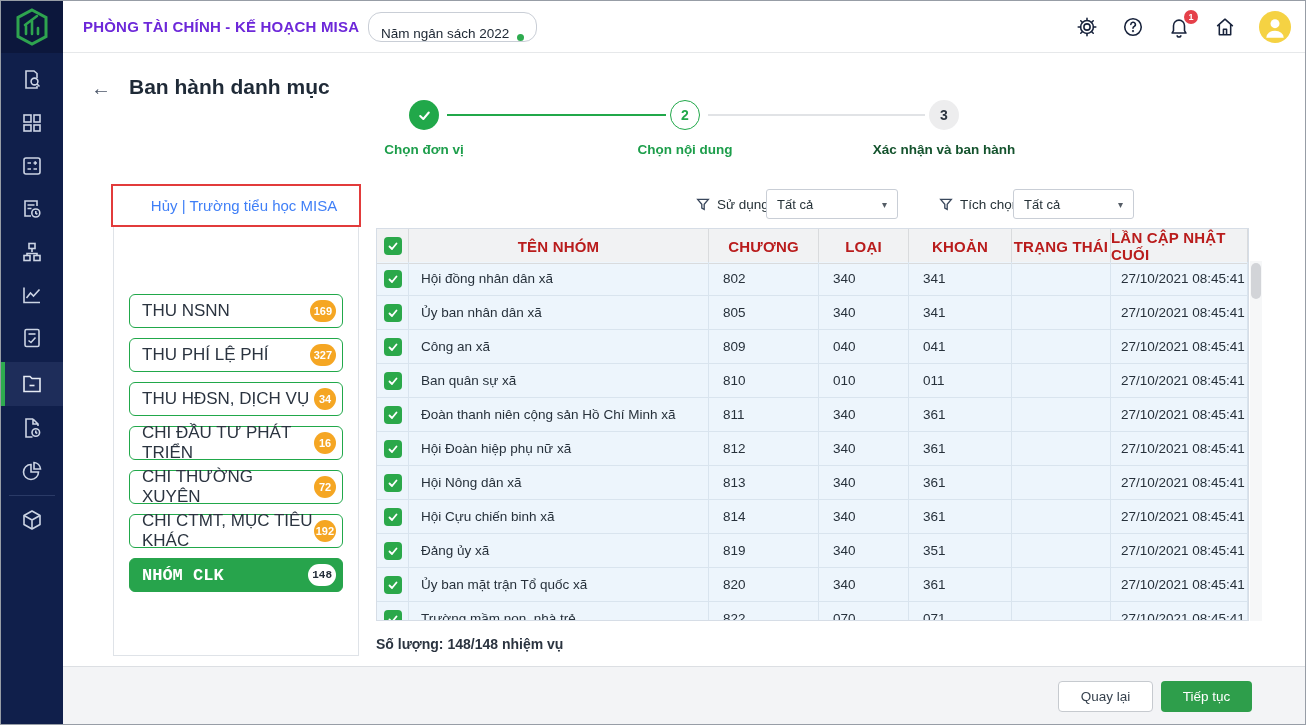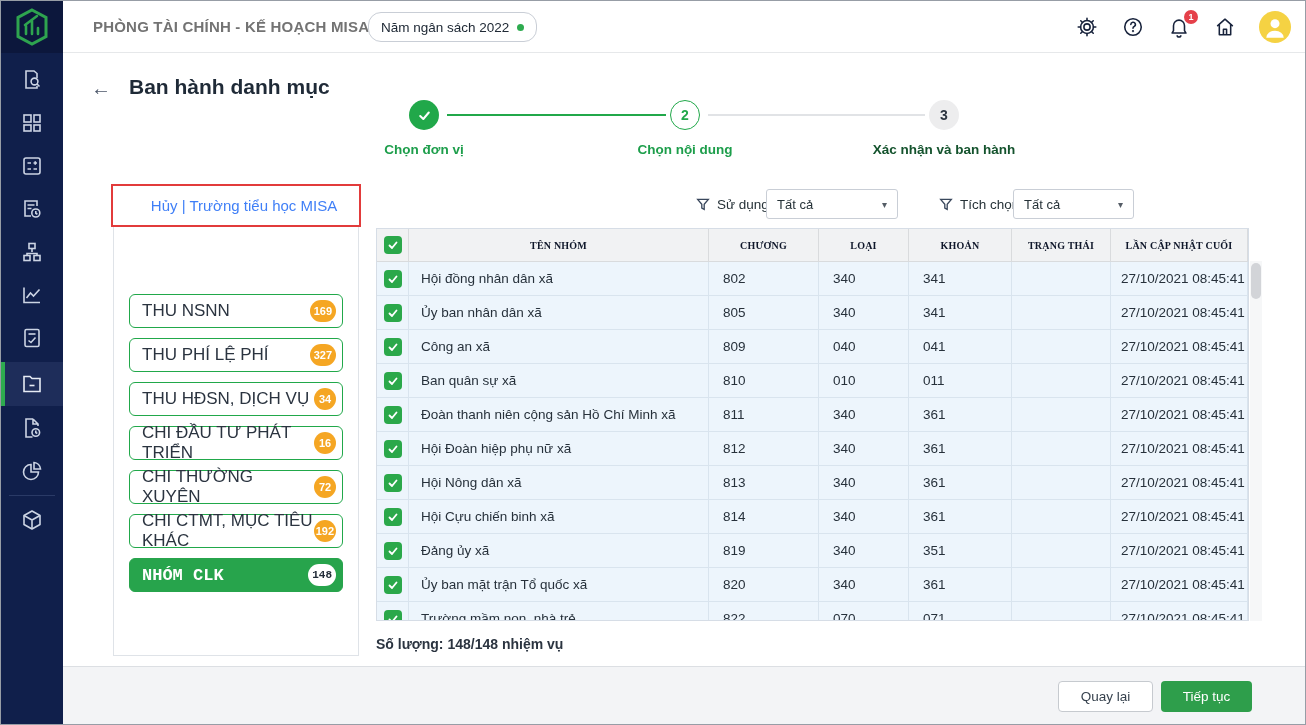--- a/index.html
+++ b/index.html
@@ -10,22 +10,22 @@
   
   .sidebar { position:absolute; left:0; top:0; width:62px; height:723px; background:#101f4b; z-index:5; }
   .logo-box { position:absolute; left:0; top:0; width:62px; height:52px; background:#0c173c; display:flex; align-items:center; justify-content:center; }
   .nav-item { position:absolute; left:0; width:62px; height:43px; display:flex; align-items:center; justify-content:center; cursor:pointer; }
   .nav-item.active { height:44px; background:#1e2d5a; }
   .nav-item.active::before { content:""; position:absolute; left:0; top:0; width:4px; height:100%; background:#2eab4f; }
   .nav-divider { position:absolute; left:8px; width:46px; height:1px; background:#2a3a66; }
 
   
   .topbar { position:absolute; left:62px; top:0; width:1242px; height:52px; background:#fff; border-bottom:1px solid #e6e8ea; z-index:4; }
-  .tb-title { position:absolute; left:30px; top:17px; font-size:15px; font-weight:bold; color:#737373; letter-spacing:.2px; }
-  .year-btn { position:absolute; left:305px; top:11px; height:30px; padding:0 12px; border:1px solid #c9ced6; border-radius:13px; background:#fff; display:flex; align-items:center; gap:8px; font-size:13.5px; color:#202a36; cursor:pointer; }
+  .tb-title { position:absolute; left:20px; top:17px; font-size:15px; font-weight:bold; color:#6d28d9; letter-spacing:.2px; }
+  .year-btn { position:absolute; left:305px; top:11px; height:30px; padding:0 12px; border:1px solid #c9ced6; border-radius:13px; background:#fff; display:flex; align-items:flex-end; gap:8px; font-size:13.5px; color:#202a36; cursor:pointer; }
   .year-dot { width:7px; height:7px; border-radius:50%; background:#2eab4f; }
   .tb-icons { position:absolute; right:14px; top:0; height:52px; display:flex; align-items:center; gap:22px; }
   .tb-icon { position:relative; width:24px; height:24px; display:flex; align-items:center; justify-content:center; cursor:pointer; }
   .bell-badge { position:absolute; top:-5px; right:-7px; min-width:14px; height:14px; border-radius:7px; background:#e5404a; color:#fff; font-size:9px; font-weight:bold; display:flex; align-items:center; justify-content:center; padding:0 3px; }
   .avatar { width:32px; height:32px; border-radius:50%; background:#f5d243; display:flex; align-items:center; justify-content:center; cursor:pointer; }
 
   
   .main { position:absolute; left:62px; top:52px; width:1242px; height:671px; background:#fff; }
   .back-arrow { position:absolute; left:28px; top:24px; font-size:20px; color:#4a5568; cursor:pointer; }
   .page-title { position:absolute; left:66px; top:22px; font-size:21px; font-weight:600; color:#1f2a37; }
@@ -61,21 +61,21 @@
   .search-glass { position:absolute; left:9px; top:7px; }
   .flt-icon { position:absolute; top:7px; }
   .flt-label { position:absolute; top:8px; font-size:13.5px; color:#263238; }
   .dropdown { position:absolute; top:0; height:30px; border:1px solid #c9ced6; border-radius:3px; background:#fff; display:flex; align-items:center; justify-content:space-between; padding:0 10px; font-size:13px; color:#263238; cursor:pointer; }
   .dd-caret { font-size:10px; color:#555d66; }
 
   
   .table-wrap { position:absolute; left:0; top:39px; width:873px; height:393px; border:1px solid #d6dde6; overflow:hidden; background:#fff; }
   .trow, .thead { display:grid; grid-template-columns:32px 300px 110px 90px 103px 99px 137px; }
   .thead { height:33px; background:#f1f2f3; }
-  .th { border-right:1px solid #d9dbdd; border-bottom:1px solid #d9dbdd; display:flex; align-items:center; justify-content:center; font-size:10px; font-weight:bold; color:#0f172a; letter-spacing:.2px;font-family:Liberation Serif, serif; }
+  .th { border-right:1px solid #d9dbdd; border-bottom:1px solid #d9dbdd; display:flex; align-items:center; justify-content:center; font-size:15px; font-weight:bold; color:#b91c1c; letter-spacing:.2px; }
   .trow { height:34px; background:#edf5fc; cursor:pointer; }
   .td { border-right:1px solid #d9e4ee; border-bottom:1px solid #d9e4ee; display:flex; align-items:center; font-size:13.5px; color:#27313b; overflow:hidden; white-space:nowrap; }
   .td-check { justify-content:center; }
   .td-name { padding-left:12px; }
   .td-num { padding-left:14px; }
   .td-date { padding-left:10px; }
   .cb { width:18px; height:18px; border-radius:4px; background:#2ba84a; display:flex; align-items:center; justify-content:center; cursor:pointer; }
   .tbl-scrollbar { position:absolute; left:874px; top:72px; width:12px; height:360px; background:#f6f7f8; }
   .tbl-thumb { position:absolute; left:1px; top:2px; width:10px; height:36px; background:#d2d4d8; border-radius:5px; cursor:grab; }
 

